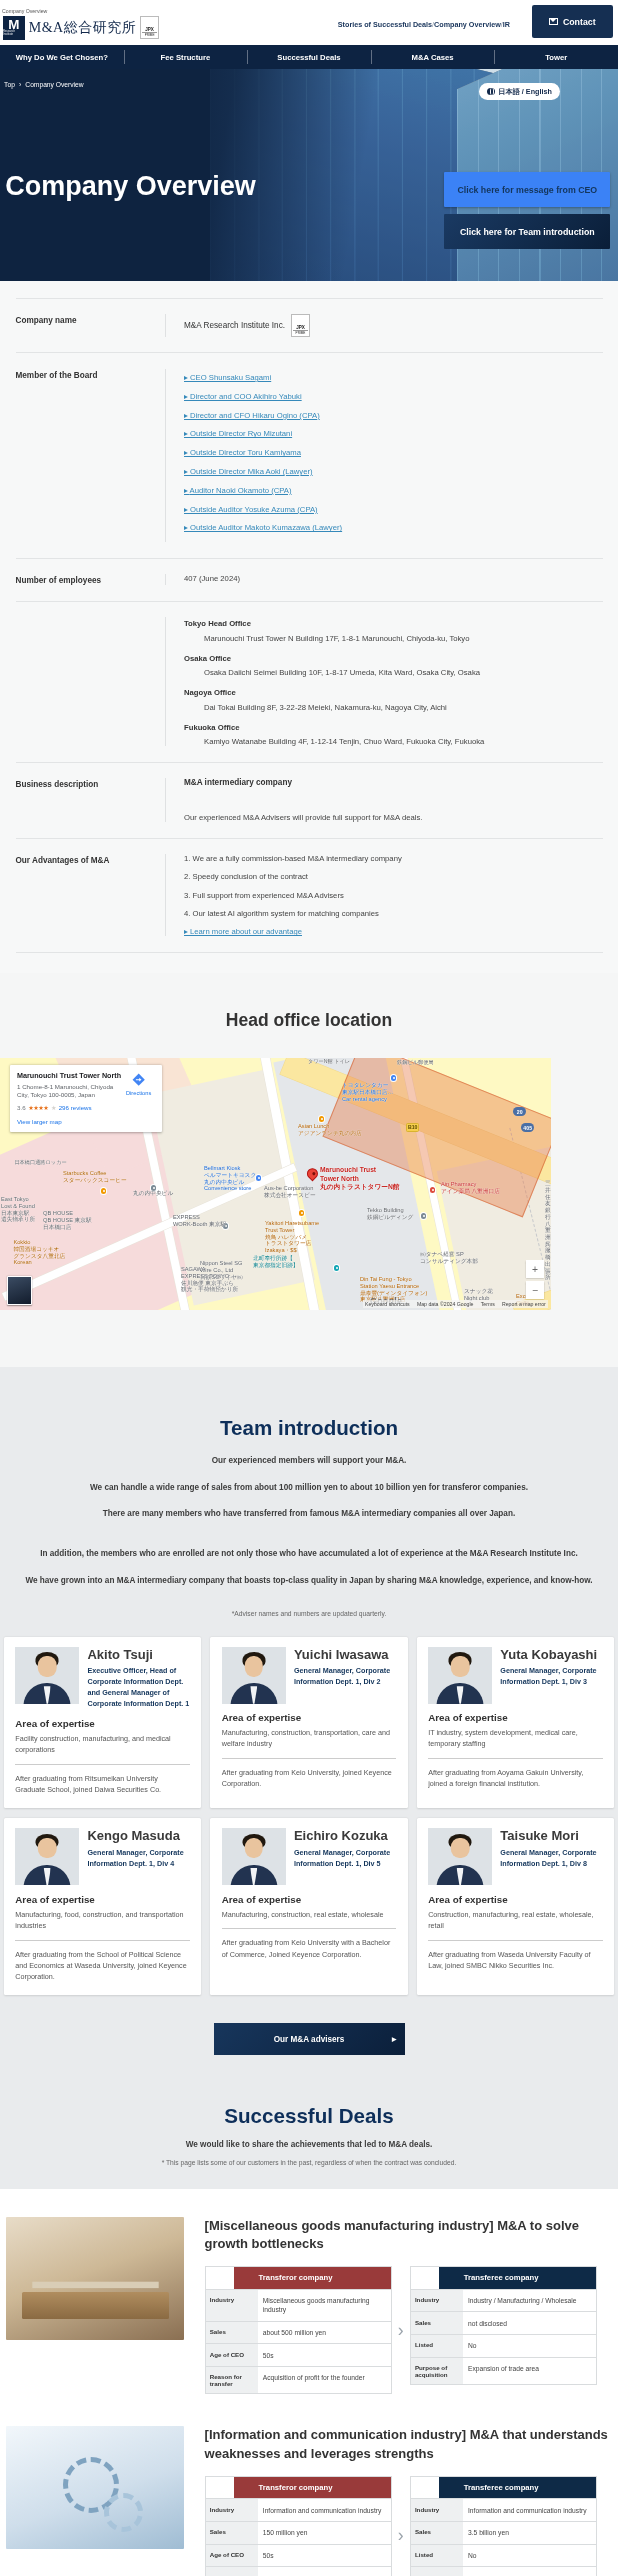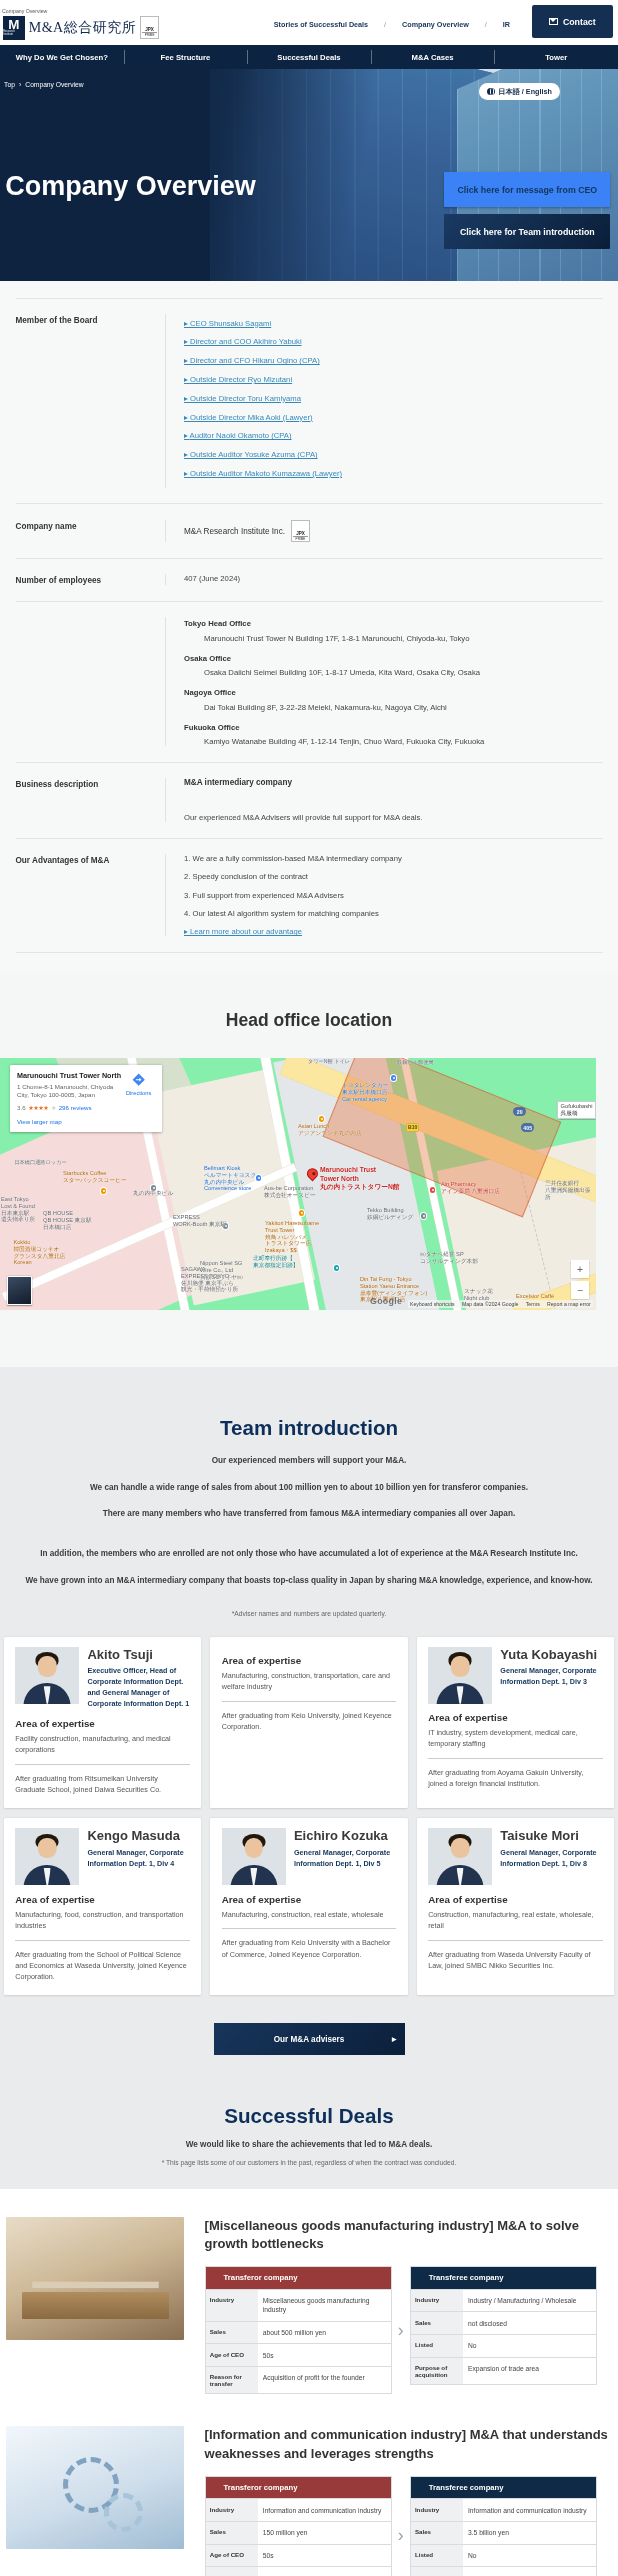--- a/index.html
+++ b/index.html
@@ -12,21 +12,21 @@
   .mini-title { position:absolute; left:2.1px; top:8.2px; font-size:5.2px; color:#555; }
   .logo-row { position:absolute; left:3.1px; top:15.5px; display:flex; align-items:center; gap:4.1px; }
   .logo-mark { width:21.6px; height:24px; background:#0d2342; color:#fff; display:flex; flex-direction:column; justify-content:center; align-items:center; }
   .logo-mark .m-letter { font-size:13.4px; font-weight:bold; line-height:11.3px; }
   .logo-mark .m-sub { font-size:2.6px; letter-spacing:0.1px; }
   .logo-name { font-size:14px; color:#13294b; font-family:"Liberation Serif", serif; letter-spacing:0.5px; }
   .jpx { width:18.5px; border:0.5px solid #bbb; background:#fff; text-align:center; padding:1px 1px 0.5px; }
   .jpx-bars { height:6.7px; margin:0 3.1px 0.5px; background:repeating-linear-gradient(90deg,#c62828 0 1.5px,#fff 1.5px 3.1px); }
   .jpx-top { font-size:4.6px; font-weight:bold; color:#222; border-bottom:0.5px solid #999; }
   .jpx-bottom { font-size:3.1px; color:#222; }
-  .top-links { position:absolute; right:108px; top:19.6px; font-size:7.2px; font-weight:bold; color:#17335a; display:flex; gap:16px; align-items:center;text-align:center; }
+  .top-links { position:absolute; right:108px; top:19.6px; font-size:7.2px; font-weight:bold; color:#17335a; display:flex; gap:0; align-items:center;text-align:center; }
   .top-links a { color:#17335a; }
   .top-links .sep { color:#8a97a8; font-weight:normal; }
   .contact-btn { position:absolute; right:5.2px; top:5.2px; width:81px; height:33px; background:#152f52; border:none; border-radius:2.1px; color:#fff; font-size:8.8px; font-weight:bold; display:flex; align-items:center; justify-content:center; gap:4.6px; cursor:pointer; font-family:inherit; }
   .mail-ico { width:9.3px; height:6.7px; border:0.8px solid #fff; position:relative; display:inline-block; }
   .mail-ico::after { content:""; position:absolute; left:0.5px; top:0; border-left:3.6px solid transparent; border-right:3.6px solid transparent; border-top:3.1px solid #fff; }
 
   
   .mainnav { height:24px; background:#0d2342; display:flex; }
   .mainnav a { flex:1; display:flex; align-items:center; justify-content:center; color:#fff; font-size:7.7px; font-weight:bold; position:relative; }
   .mainnav a + a::before { content:""; position:absolute; left:0; top:4.6px; bottom:4.6px; width:0.5px; background:rgba(255,255,255,.35); }
@@ -67,21 +67,21 @@
   .office-addr { color:#444;padding-left:20px; }
   .biz-title { font-weight:bold; color:#333; font-size:8.2px; }
   .biz-desc { margin-top:26px; }
   .adv-list { list-style:none; }
   .adv-list li { margin:0 0 9.3px; }
   .adv-link-wrap { margin-top:3.1px; }
 
   
   .mapsec { background:#f5f6f6; padding:37px 0 57px; }
   .sec-h { text-align:center; font-size:17.5px; font-weight:bold; color:#333; }
-  .map { position:relative; width:596px; height:252px; margin-top:27px; background:#86efac; overflow:hidden; }
+  .map { position:relative; width:551px; height:252px; margin-top:27px; background:#fef9c3; overflow:hidden; }
   .mzone { position:absolute; }
   .m-pink { background:#f6dbdb; }
   .m-beige { background:#f0ece1; }
   .m-bldg { background:#e4e7ea; }
   .m-road { background:#fff; box-shadow:0 0 0 0.5px #e7e3d9; }
   .m-yellow { background:#fbe7a0; box-shadow:0 0 0 0.5px #f1d98b; }
   .m-orange-zone { background:rgba(231,124,72,.42); border:1px solid rgba(210,85,35,.55); }
   .m-rail { border-left:1.5px dashed #c7c9cc; }
   .ml { position:absolute; font-size:5.7px; line-height:6.7px; color:#5f6368; white-space:pre-line; text-shadow:0 0 1px #fff,0 0 1px #fff; z-index:4; }
   .ml-gray { color:#5f6368; }
@@ -150,21 +150,21 @@
   .dp1 { background:linear-gradient(160deg,#e8dcc8 0%,#cdb896 45%,#8a6f52 100%); }
   .dp1::after { content:""; position:absolute; left:15.5px; right:15.5px; bottom:20.6px; height:27px; background:linear-gradient(#b08d5f,#8a6a42); border-radius:1.5px; box-shadow:0 -20.6px 0 -10.3px #d9cdb6; }
   .dp2 { background:linear-gradient(160deg,#f2f7fb 0%,#cfdeeb 55%,#9fbcd3 100%); }
   .dp2::before, .dp2::after { content:""; position:absolute; border:5.2px dashed #7fa3c0; border-radius:50%; }
   .dp2::before { width:46px; height:46px; left:57px; top:31px; }
   .dp2::after { width:29px; height:29px; left:98px; top:67px; border-color:#a8c4da; }
   .deal-right { flex:1; margin-left:20.6px; }
   .deal-title { font-size:13px; font-weight:bold; color:#333; line-height:18.5px; margin-bottom:12.4px; }
   .deal-tables { display:flex; align-items:flex-start; gap:5.2px; }
   .dtable { width:187px; border:0.5px solid #d9dcde; }
-  .dt-head { height:21.6px; display:flex; align-items:center; padding-left:18px; color:#fff; font-size:7.7px; font-weight:bold; }
+  .dt-head { height:21.6px; display:flex; align-items:center; padding-left:25px; color:#fff; font-size:7.7px; font-weight:bold;margin-left:28px; }
   .dt-head.tor { background:#993a3a; }
   .dt-head.tee { background:#0e2a47; }
   .dt-row { display:flex; border-top:0.5px solid #d9dcde; background:#fff; }
   .dt-label { width:52px; flex:none; background:#eef0f1; font-size:6.2px; font-weight:bold; color:#333; padding:6.2px 4.1px; }
   .dt-val { flex:1; font-size:6.7px; color:#444; padding:6.2px 5.2px; line-height:9.3px; }
   .deal-chev { align-self:center; font-size:17.5px; color:#9aa3ab; padding:0 1px; }
 </style>
 </head>
 <body>
 
@@ -219,47 +219,47 @@
   </div>
   <h1 class="hero-title">Company Overview</h1>
   <div class="hero-ctas">
     <div class="cta cta-white">Click here for message from CEO</div>
     <div class="cta cta-navy">Click here for Team introduction</div>
   </div>
 </section>
 
 <section class="company">
   <div class="ctable">
+    <div class="crow">
+      <div class="clabel">Company name</div>
+      <div class="cvalue">
+        <div class="cname-line">
+          <span>M&amp;A Research Institute Inc.</span>
+          <span class="jpx">
+            <span class="jpx-bars"></span>
+            <span class="jpx-top" style="display:block">JPX</span>
+            <span class="jpx-bottom" style="display:block">PRIME</span>
+          </span>
+        </div>
+      </div>
+    </div>
     <div class="crow">
       <div class="clabel">Member of the Board</div>
       <div class="cvalue">
         <ul class="board-list">
           <li><a href="#">CEO Shunsaku Sagami</a></li>
           <li><a href="#">Director and COO Akihiro Yabuki</a></li>
           <li><a href="#">Director and CFO Hikaru Ogino (CPA)</a></li>
           <li><a href="#">Outside Director Ryo Mizutani</a></li>
           <li><a href="#">Outside Director Toru Kamiyama</a></li>
           <li><a href="#">Outside Director Mika Aoki (Lawyer)</a></li>
           <li><a href="#">Auditor Naoki Okamoto (CPA)</a></li>
           <li><a href="#">Outside Auditor Yosuke Azuma (CPA)</a></li>
           <li><a href="#">Outside Auditor Makoto Kumazawa (Lawyer)</a></li>
         </ul>
-      </div>
-    </div>
-    <div class="crow">
-      <div class="clabel">Company name</div>
-      <div class="cvalue">
-        <div class="cname-line">
-          <span>M&amp;A Research Institute Inc.</span>
-          <span class="jpx">
-            <span class="jpx-bars"></span>
-            <span class="jpx-top" style="display:block">JPX</span>
-            <span class="jpx-bottom" style="display:block">PRIME</span>
-          </span>
-        </div>
       </div>
     </div>
     <div class="crow">
       <div class="clabel">Number of employees</div>
       <div class="cvalue">407 (June 2024)</div>
     </div>
     <div class="crow">
       <div class="clabel"></div>
       <div class="cvalue">
         <div class="office-name">Tokyo Head Office</div>
@@ -456,20 +456,32 @@
           <div class="tm-name">Akito Tsuji</div>
           <div class="tm-title">Executive Officer, Head of Corporate Information Dept. and General Manager of Corporate Information Dept. 1</div>
         </div>
       </div>
       <div class="tm-exp-h">Area of expertise</div>
       <div class="tm-exp">Facility construction, manufacturing, and medical corporations</div>
       <div class="tm-bio">After graduating from Ritsumeikan University Graduate School, joined Daiwa Securities Co.</div>
     </div>
 
     <div class="tm-card">
+      <div class="tm-top">
+        <div class="tm-photo">
+            <span class="av-hair"></span>
+            <span class="av-head"></span>
+            <span class="av-suit"></span>
+            <span class="av-tie"></span>
+          </div>
+        <div>
+          <div class="tm-name">Yuichi Iwasawa</div>
+          <div class="tm-title">General Manager, Corporate Information Dept. 1, Div 2</div>
+        </div>
+      </div>
       <div class="tm-exp-h">Area of expertise</div>
       <div class="tm-exp">Manufacturing, construction, transportation, care and welfare industry</div>
       <div class="tm-bio">After graduating from Keio University, joined Keyence Corporation.</div>
     </div>
 
     <div class="tm-card">
       <div class="tm-top">
         <div class="tm-photo">
             <span class="av-hair"></span>
             <span class="av-head"></span>

